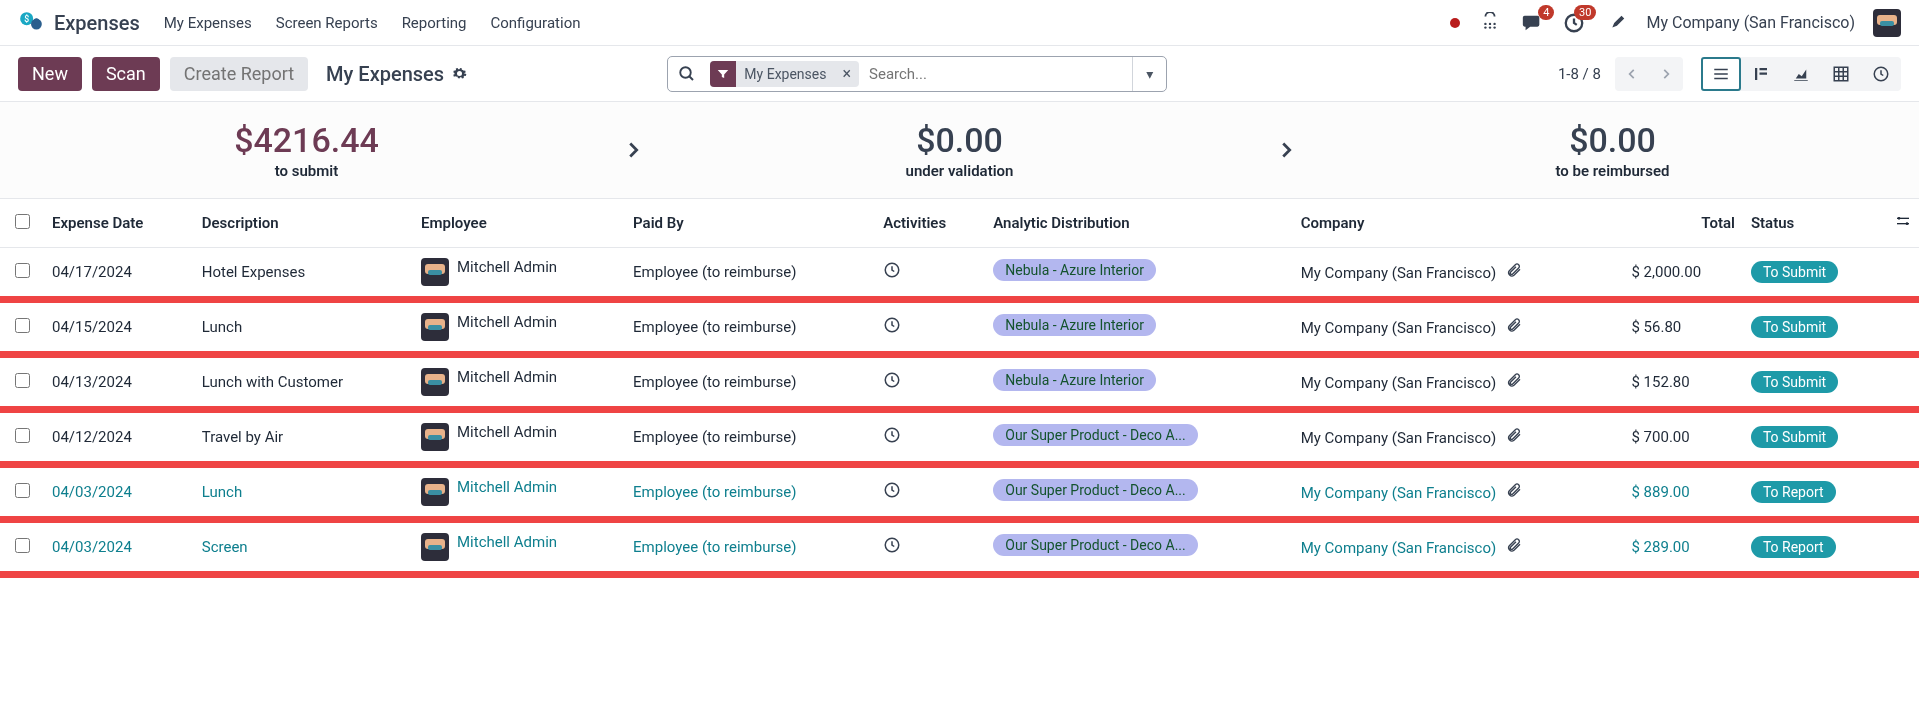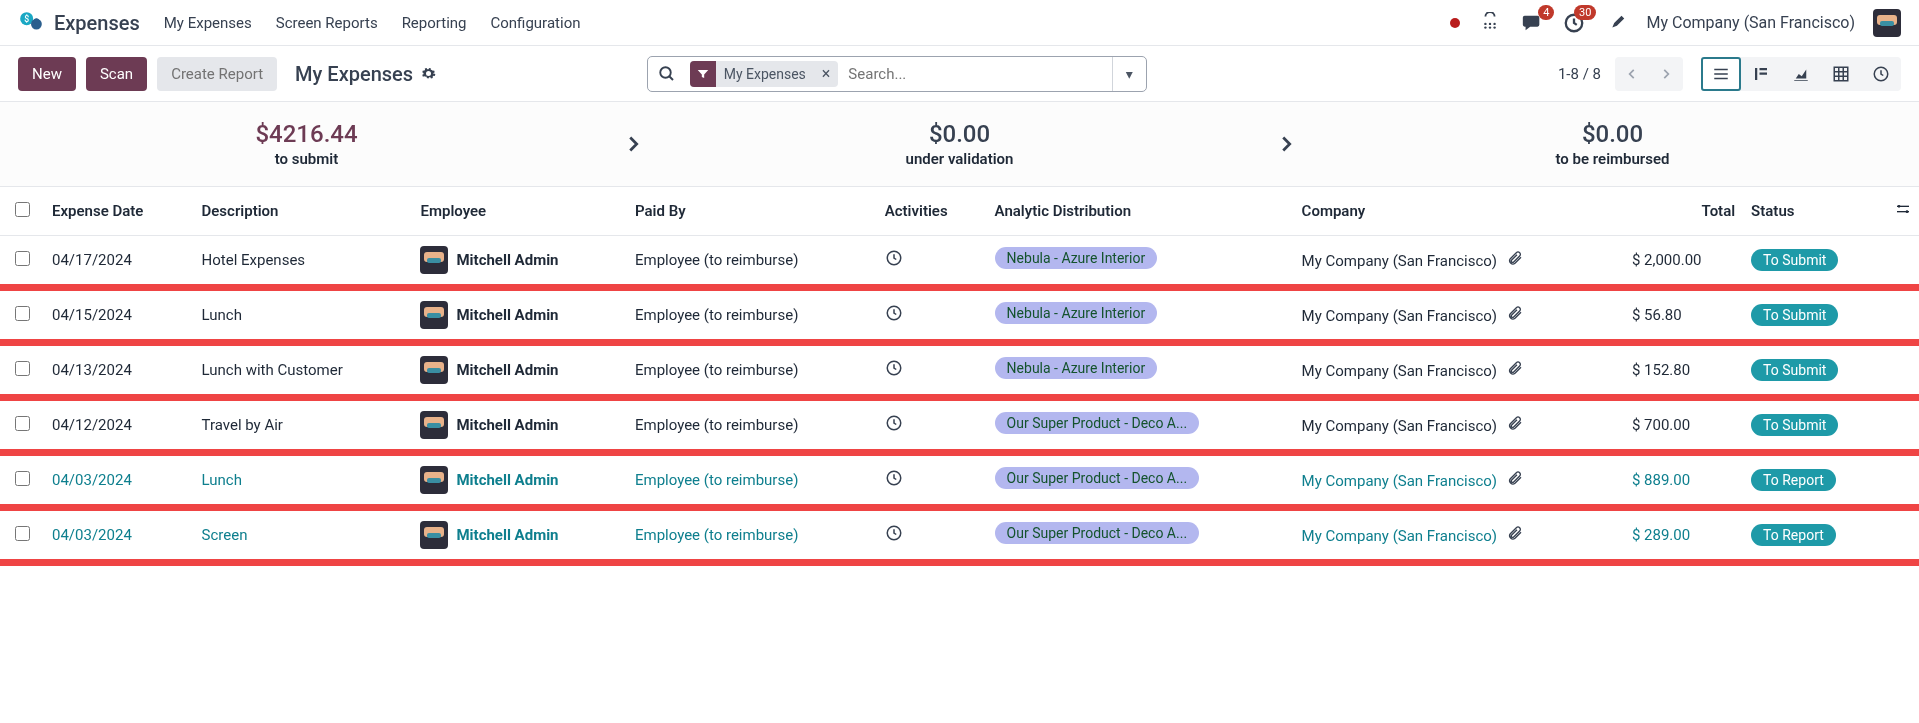--- a/index.html
+++ b/index.html
@@ -17,21 +17,21 @@
 .icon-btn { position: relative; display: flex; align-items: center; justify-content: center; width: 24px; height: 24px; color: #374151; }
 .icon-btn svg { width: 22px; height: 22px; }
 .badge { position: absolute; top: -6px; right: -10px; background: #c0392b; color: #fff; border-radius: 10px; padding: 0 5px; font-size: 11px; line-height: 15px; min-width: 15px; text-align: center; }
 .company-name { font-size: 16px; color: #374151; }
 .avatar { width: 28px; height: 28px; border-radius: 4px; background: #2d2d3a; position: relative; overflow: hidden; }
 .avatar::before { content: ""; position: absolute; left: 4px; right: 4px; top: 6px; height: 10px; background: #e8b28a; border-radius: 3px; }
 .avatar::after { content: ""; position: absolute; left: 7px; right: 7px; top: 12px; height: 5px; background: #3a8fa3; border-radius: 2px; }
 
 
 .toolbar { display: flex; align-items: center; height: 56px; padding: 0 18px; gap: 10px; border-bottom: 1px solid #e5e7eb; }
-.btn { display: inline-flex; align-items: center; justify-content: center; height: 34px; padding: 0 14px; border-radius: 4px; font-size: 15px; border: none; cursor: pointer; }
+.btn { display: inline-flex; align-items: center; justify-content: center; height: 34px; padding: 0 14px; border-radius: 4px; font-size: 18px; border: none; cursor: pointer; }
 .btn-primary { background: #6d3b54; color: #fff; }
 .btn-secondary { background: #e5e7eb; color: #737373; }
 .page-title { font-size: 20px; font-weight: 500; color: #374151; margin-left: 8px; display: flex; align-items: center; gap: 8px; }
 .gear-small svg { width: 15px; height: 15px; fill: #374151; }
 
 .searchbar { display: flex; align-items: center; border: 1px solid #9ca3af; border-radius: 5px; height: 36px; margin-left: auto; margin-right: auto;  width: 500px; position: relative; background:#fff;}
 .searchbar .mag { padding: 0 10px; display:flex; align-items:center;}
 .searchbar .mag svg { width: 18px; height: 18px; }
 .fchip { display: flex; align-items: center; background: #e5e7eb; border-radius: 4px; height: 26px; margin: 0 4px; }
 .fchip .ficon { background: #6d3b54; color: #fff; width: 26px; height: 26px; display:flex; align-items:center; justify-content:center; border-radius: 4px 0 0 4px;}
@@ -45,36 +45,36 @@
 .pager-text { font-size: 15px; color: #374151; }
 .pager-btns { display: flex; background: #f3f4f6; border-radius: 4px; }
 .pager-btns button { width: 34px; height: 34px; border: none; background: transparent; display:flex; align-items:center; justify-content:center; color:#9ca3af; }
 .view-switch { display: flex; background: #f3f4f6; border-radius: 4px; margin-left: 4px; }
 .view-switch button { width: 40px; height: 34px; border: none; background: transparent; display:flex; align-items:center; justify-content:center; color:#374151; }
 .view-switch button.active { background: #fff; border: 2px solid #2b7a8c; border-radius:3px; }
 
 
 .summary { display: flex; align-items: center; padding: 18px 0; border-bottom: 1px solid #e5e7eb; background:#fcfcfc;}
 .sum-card { flex: 1; text-align: center; }
-.sum-amount { font-size: 24px; font-weight: 500; color: #6d3b54; }
+.sum-amount { font-size: 34px; font-weight: 500; color: #6d3b54; }
 .sum-amount.zero { color: #374151; }
 .sum-label { font-size: 15px; font-weight: 600; color: #1f2937; margin-top: 2px; }
 .sum-arrow { width: 40px; display:flex; align-items:center; justify-content:center; color:#374151;}
 .sum-arrow svg { width: 22px; height: 22px; }
 
 
 .tbl { width: 100%; border-collapse: collapse; }
 .tbl th, .tbl td { text-align: left; padding: 10px 8px; font-size: 15px; vertical-align: middle; }
 .tbl thead th { font-weight: 600; color: #1f2937; border-bottom: 1px solid #e5e7eb; padding-top: 14px; padding-bottom: 14px;}
 .tbl tbody tr { border-bottom: 7px solid #ef4444; height: 50px;}
 .tbl .chk { width: 44px; text-align: center; }
 .tbl .chk input { width: 15px; height: 15px; }
 .col-total-h { text-align: right !important; }
 .col-total { text-align: right; font-variant-numeric: tabular-nums; }
-.emp-cell { display: flex; align-items: center; gap: 8px; font-weight: bold; }
+.emp-cell { display: flex; gap: 8px; }
 .emp-cell .avatar { width: 28px; height: 28px; }
 .activity-icon svg { width: 18px; height: 18px; stroke:#374151; fill:none; stroke-width:2;}
 .tag { display: inline-block; background: #b3b7ef; color: #14532d; padding: 3px 12px; border-radius: 12px; font-size: 14px; max-width: 220px; white-space: nowrap; overflow:hidden; text-overflow: ellipsis;}
 .attach-icon svg { width: 16px; height: 16px; stroke:#374151; fill:none; stroke-width:2;}
 .status-pill { display: inline-block; color: #fff; padding: 3px 12px; border-radius: 12px; font-size: 14px; background:#1e9aa8;}
 .row-link td:not(.neutral) { color: #0e7f8e; }
 .row-link .emp-cell span { color:#0e7f8e;}
 .adjust-col { width: 30px; text-align:center; color:#374151;}
 .th-activities { text-align:left;}
 </style>

